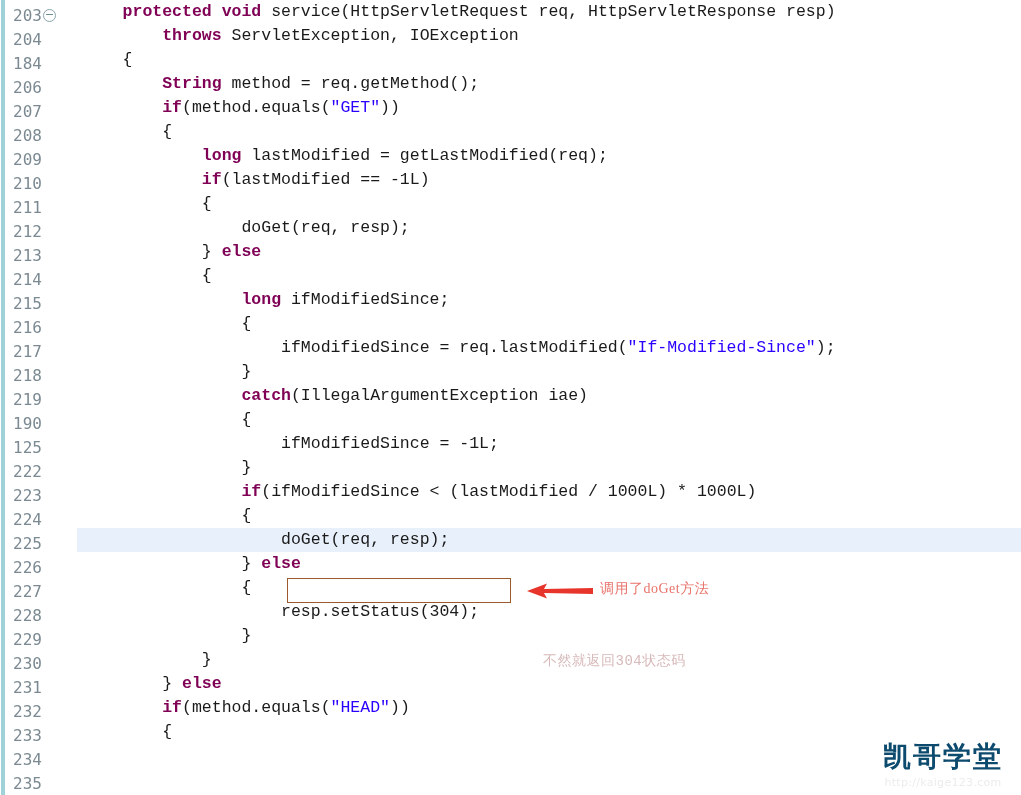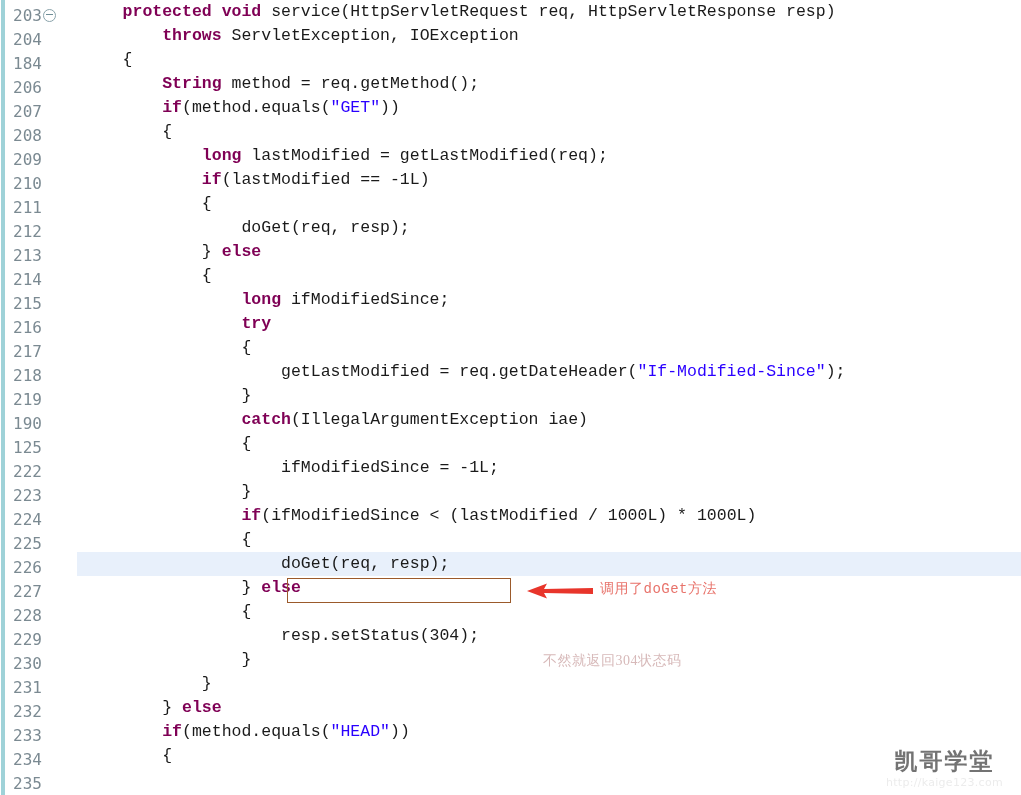--- a/index.html
+++ b/index.html
@@ -119,51 +119,51 @@
     position: absolute;
     left: 527px;
     top: 583px;
     width: 66px;
     height: 16px;
   }
   #callout-text {
     position: absolute;
     left: 600px;
     top: 580px;
-    font-family: Liberation Mono, monospace;
+    font-family: Liberation Serif, serif;
     font-size: 14px;
     color: #e8736b;
     white-space: nowrap;
     letter-spacing: .5px;
   }
   #note-text {
     position: absolute;
     left: 543px;
     top: 652px;
-    font-family: Liberation Serif, serif;
+    font-family: Liberation Mono, monospace;
     font-size: 14px;
     color: #d7b9b9;
     white-space: nowrap;
     letter-spacing: .5px;
   }
 
   
   #watermark {
     position: absolute;
     right: 18px;
     bottom: 6px;
     text-align: center;
     pointer-events: none;
     z-index: 6;
   }
   #watermark-logo {
-    font-family: Liberation Serif, serif;
-    font-size: 23px;
+    font-family: Liberation Mono, monospace;
+    font-size: 28px;
     font-weight: bold;
-    color: #737373;
+    color: #0c4a6e;
     letter-spacing: 2px;
     line-height: 1;
   }
   #watermark-url {
     font-family: "DejaVu Sans", "Liberation Sans", sans-serif;
     font-size: 11px;
     color: #ececec;
     margin-top: 3px;
     letter-spacing: .3px;
   }
@@ -218,23 +218,22 @@
       <div class="code-row"><span class="txt pln">        </span><span class="txt kw">String</span><span class="txt pln"> method = req.getMethod();</span></div>
       <div class="code-row"><span class="txt pln">        </span><span class="txt kw">if</span><span class="txt pln">(method.equals(</span><span class="txt str">"GET"</span><span class="txt pln">))</span></div>
       <div class="code-row"><span class="txt pln">        {</span></div>
       <div class="code-row"><span class="txt pln">            </span><span class="txt kw">long</span><span class="txt pln"> lastModified = getLastModified(req);</span></div>
       <div class="code-row"><span class="txt pln">            </span><span class="txt kw">if</span><span class="txt pln">(lastModified == -1L)</span></div>
       <div class="code-row"><span class="txt pln">            {</span></div>
       <div class="code-row"><span class="txt pln">                doGet(req, resp);</span></div>
       <div class="code-row"><span class="txt pln">            } </span><span class="txt kw">else</span></div>
       <div class="code-row"><span class="txt pln">            {</span></div>
       <div class="code-row"><span class="txt pln">                </span><span class="txt kw">long</span><span class="txt pln"> ifModifiedSince;</span></div>
-      <div class="code-row"><span class="txt pln">                </span><span class="txt kw">try</span></div>
-      <div class="code-row"><span class="txt pln">                {</span></div>
-      <div class="code-row"><span class="txt pln">                    getLastModified = req.getDateHeader(</span><span class="txt str">"If-Modified-Since"</span><span class="txt pln">);</span></div>
+      <div class="code-row"><span class="txt pln">                {</span></div>
+      <div class="code-row"><span class="txt pln">                    ifModifiedSince = req.lastModified(</span><span class="txt str">"If-Modified-Since"</span><span class="txt pln">);</span></div>
       <div class="code-row"><span class="txt pln">                }</span></div>
       <div class="code-row"><span class="txt pln">                </span><span class="txt kw">catch</span><span class="txt pln">(IllegalArgumentException iae)</span></div>
       <div class="code-row"><span class="txt pln">                {</span></div>
       <div class="code-row"><span class="txt pln">                    ifModifiedSince = -1L;</span></div>
       <div class="code-row"><span class="txt pln">                }</span></div>
       <div class="code-row"><span class="txt pln">                </span><span class="txt kw">if</span><span class="txt pln">(ifModifiedSince &lt; (lastModified / 1000L) * 1000L)</span></div>
       <div class="code-row"><span class="txt pln">                {</span></div>
       <div class="code-row highlight"><span class="txt pln">                    doGet(req, resp);</span></div>
       <div class="code-row"><span class="txt pln">                } </span><span class="txt kw">else</span></div>
       <div class="code-row"><span class="txt pln">                {</span></div>

